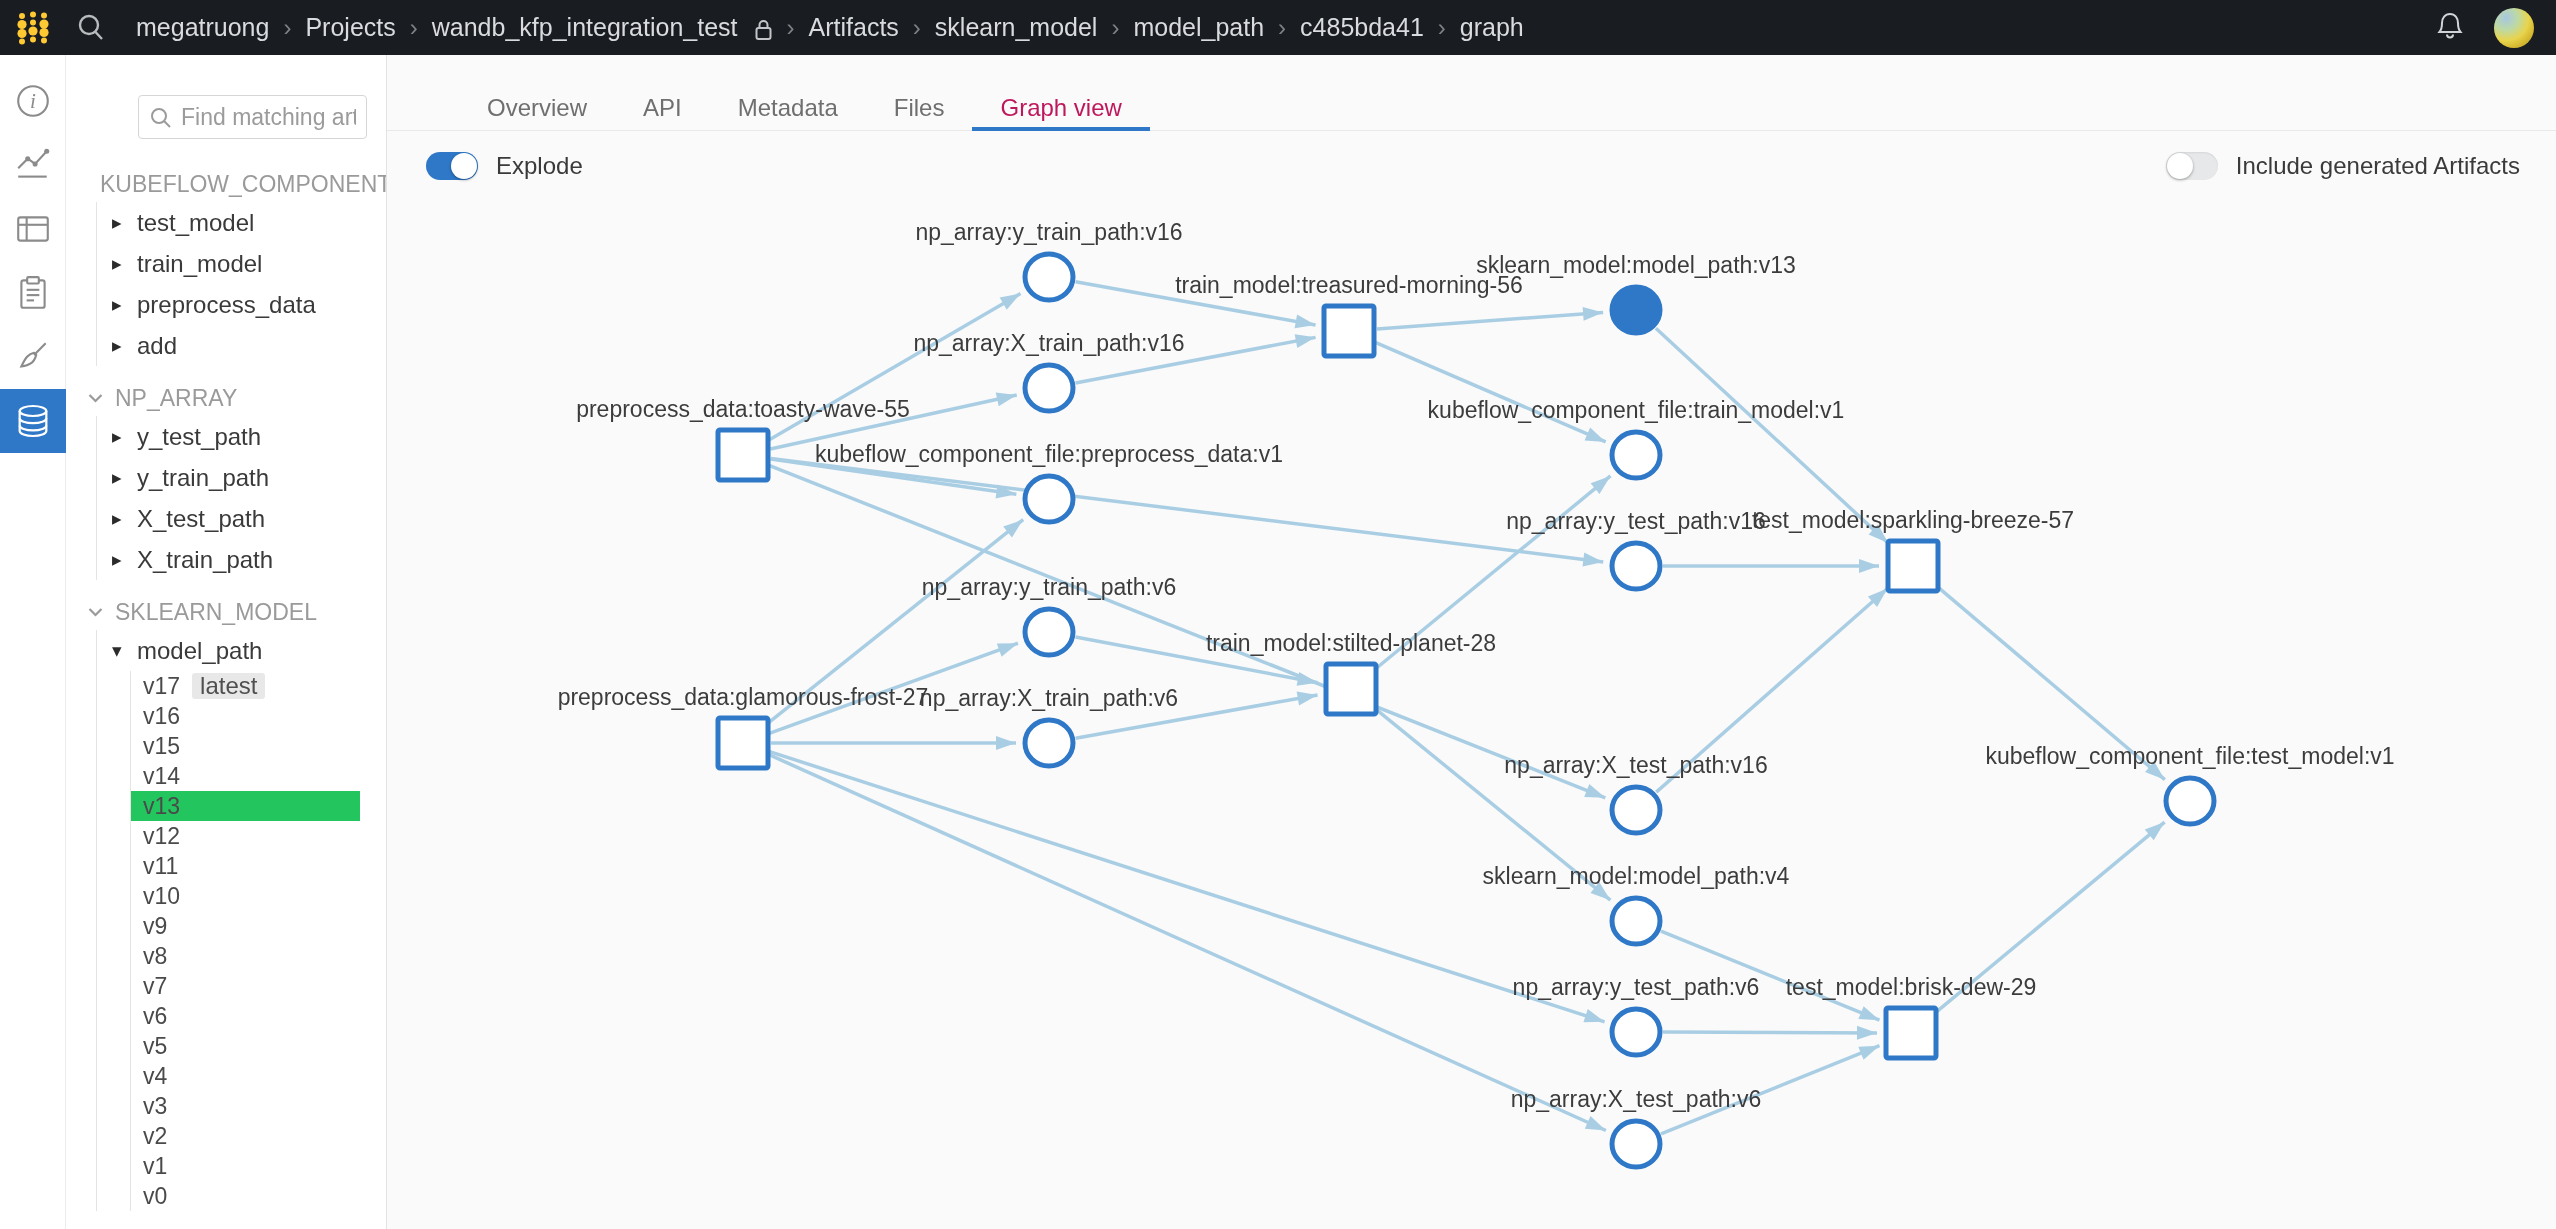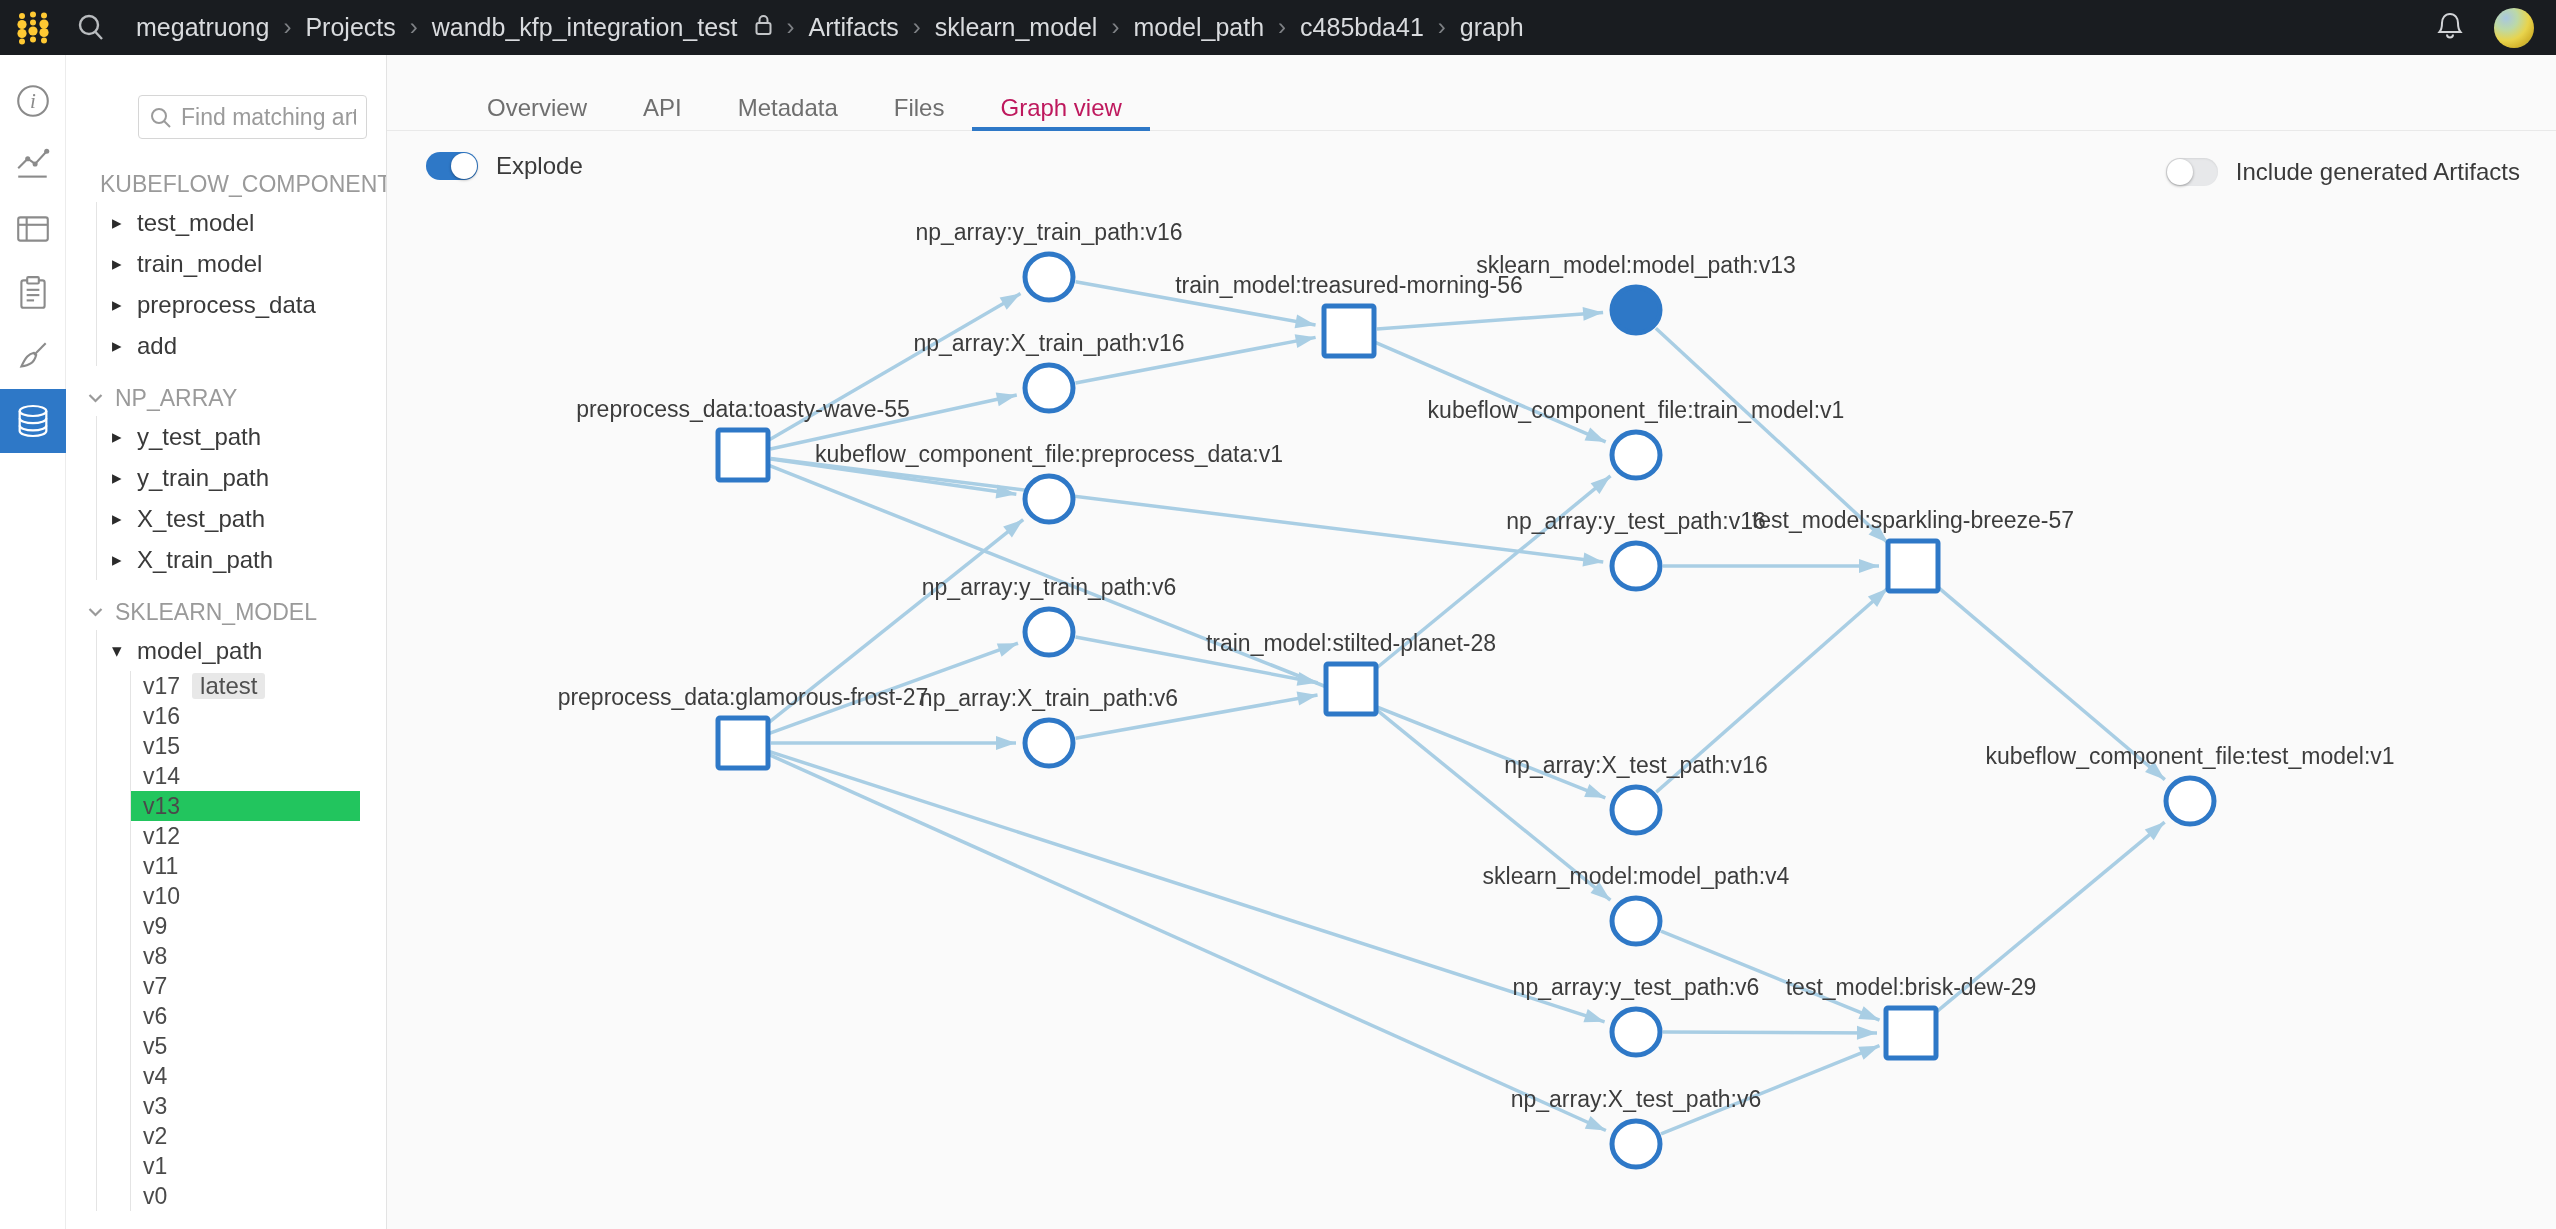--- a/index.html
+++ b/index.html
@@ -4,21 +4,21 @@
 <style>
   * { margin:0; padding:0; box-sizing:border-box; }
   html,body { width:2556px; height:1229px; overflow:hidden; background:#fafafa;
     font-family:"Liberation Sans", sans-serif; }
 
   
   .topbar { position:absolute; left:0; top:0; width:2556px; height:55px; background:#191c20;
     display:flex; align-items:center; z-index:30; }
   .logo { width:66px; display:flex; justify-content:center; align-items:center; }
   .tb-search { margin-left:8px; margin-right:28px; display:flex; align-items:center; }
-  .crumbs { display:flex; align-items:flex-start; gap:14px; color:#d9dbde; font-size:25px; }
+  .crumbs { display:flex; align-items:flex-end; gap:14px; color:#d9dbde; font-size:25px; }
   .crumb { color:#d9dbde; cursor:pointer; }
   .crumb-sep { color:#7e8185; font-size:24px; }
   .lock { margin-left:2px; }
   .tb-right { margin-left:auto; display:flex; align-items:center; gap:26px; padding-right:22px; }
   .avatar { width:40px; height:40px; border-radius:50%;
     background:radial-gradient(circle at 30% 25%, #a8c7e0 0%, #bcd9a8 28%, #e8d44d 55%, #d4b52e 75%, #7fae62 100%); }
 
   
   .rail { position:absolute; left:0; top:55px; width:66px; bottom:0; background:#fff;
     border-right:1px solid #ececec; z-index:20; padding-top:14px; }
@@ -57,21 +57,21 @@
   .tabbar { position:absolute; left:387px; right:0; top:85px; height:46px;
     border-bottom:1px solid #e9e9e9; background:#fafafa; display:flex; padding-left:72px; z-index:5; }
   .tab { position:relative; padding:0 28px; line-height:45px; font-size:24px; color:#6f6f6f;
     cursor:pointer; }
   .tab.active { color:#be185d; }
   .tab.active::after { content:''; position:absolute; left:0; right:0; bottom:-1px; height:4px;
     background:#2e78c7; }
 
   .ctl-row { position:absolute; top:152px; display:flex; align-items:center; gap:18px; z-index:5; }
   .ctl-row.left { left:426px; }
-  .ctl-row.right { right:36px;margin-top:6px; }
+  .ctl-row.right { right:36px; }
   .ctl-label { font-size:24px; color:#3a3a3a; }
   .toggle { position:relative; width:52px; height:28px; border-radius:14px; cursor:pointer; }
   .toggle .knob { position:absolute; top:1px; width:26px; height:26px; border-radius:50%;
     background:#fff; box-shadow:0 1px 3px rgba(0,0,0,.35); }
   .toggle.on { background:#2e78c7; }
   .toggle.on .knob { right:1px; }
   .toggle.off { background:#e7e8ea; box-shadow:inset 0 1px 2px rgba(0,0,0,.08); }
   .toggle.off .knob { left:1px; }
 
   .graph-wrap { position:absolute; left:387px; top:130px; width:2169px; height:834px; }

